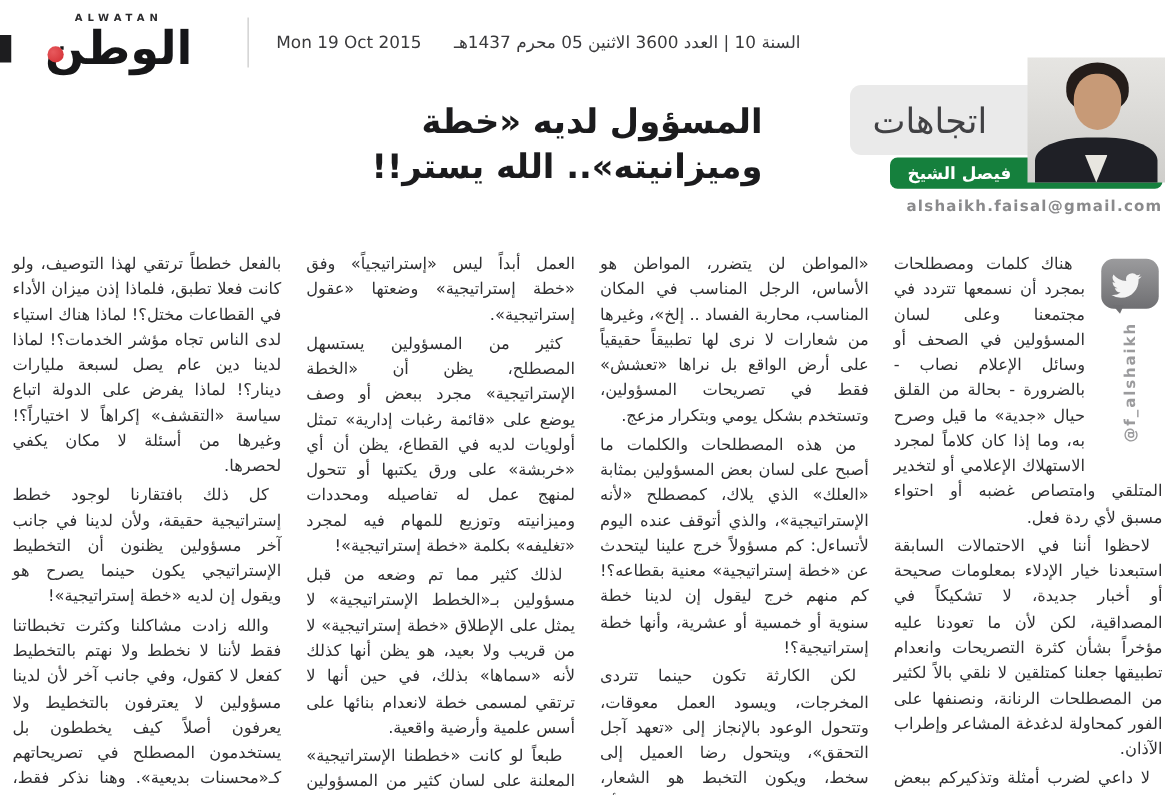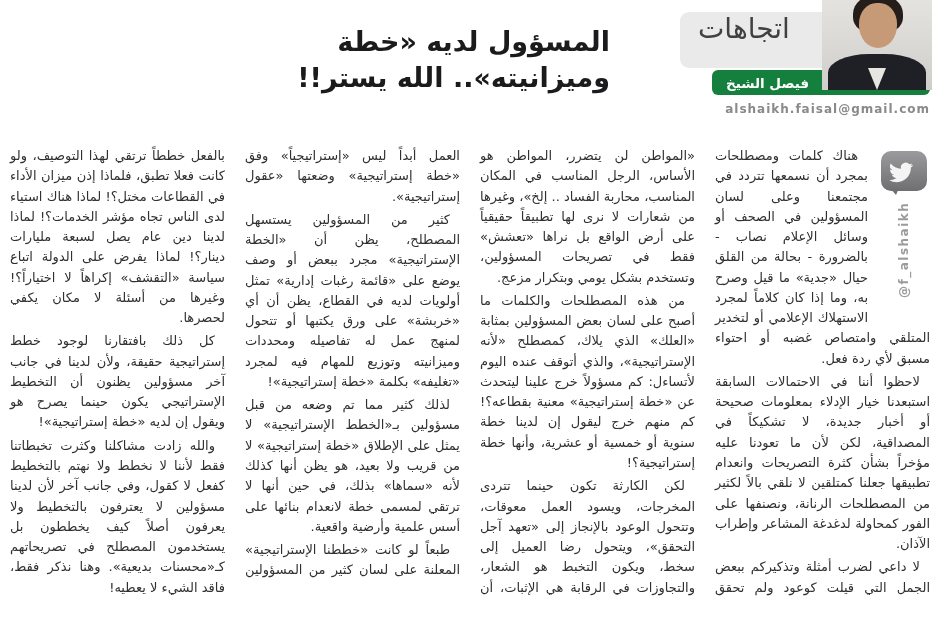--- a/index.html
+++ b/index.html
@@ -20,21 +20,21 @@
     background:radial-gradient(circle at 35% 35%, #e8595d, #d12c31);}
   .mast-divider{width:1px;height:40px;background:#c9c9c9;margin:0 22px 0 18px;}
   .dateline{direction:rtl;display:flex;align-items:center;gap:26px;font-size:13.5px;color:#3a3a3c;}
   .dateline .date-en{direction:ltr;}
 
   
   .article-head{display:flex;direction:rtl;margin-top:6px;height:118px;}
   .author-block{width:302px;flex:0 0 302px;position:relative;}
   .section-box{
     width:250px;height:56px;background:#eaeaea;border-radius:9px;
-    display:flex;justify-content:flex-end;
+    display:flex;align-items:center;justify-content:flex-end;
     padding:0 18px;box-sizing:border-box;
   }
   .section-title{font-size:28px;color:#414144;}
   .name-band{
     width:218px;height:25px;background:#15803d;border-radius:6px;margin-top:2px;
     display:flex;align-items:center;justify-content:flex-end;
     padding:0 14px;box-sizing:border-box;
   }
   .name-band span{color:#fff;font-size:13.5px;font-weight:bold;}
   .author-email{direction:ltr;text-align:right;font-size:12px;font-weight:bold;
@@ -72,20 +72,33 @@
     writing-mode:vertical-rl;transform:rotate(180deg);
     font-size:12px;font-weight:bold;color:#9b9b9d;letter-spacing:1.5px;
     height:104px;direction:ltr;
   }
 </style>
 </head>
 <body>
 
 <div class="page">
 
+  <header class="masthead">
+    <div class="edge-mark"></div>
+    <div class="logo">
+      <span class="logo-en">ALWATAN</span>
+      <span class="logo-ar">الوطن</span>
+      <span class="logo-dot"></span>
+    </div>
+    <div class="mast-divider"></div>
+    <div class="dateline">
+      <span>السنة 10 | العدد 3600 الاثنين 05 محرم 1437هـ</span>
+      <span class="date-en">Mon 19 Oct 2015</span>
+    </div>
+  </header>
 
   <section class="article-head">
     <div class="author-block">
       <div class="section-box">
         <span class="section-title">اتجاهات</span>
       </div>
       <div class="name-band">
         <span>فيصل الشيخ</span>
       </div>
       <div class="author-email">alshaikh.faisal@gmail.com</div>

